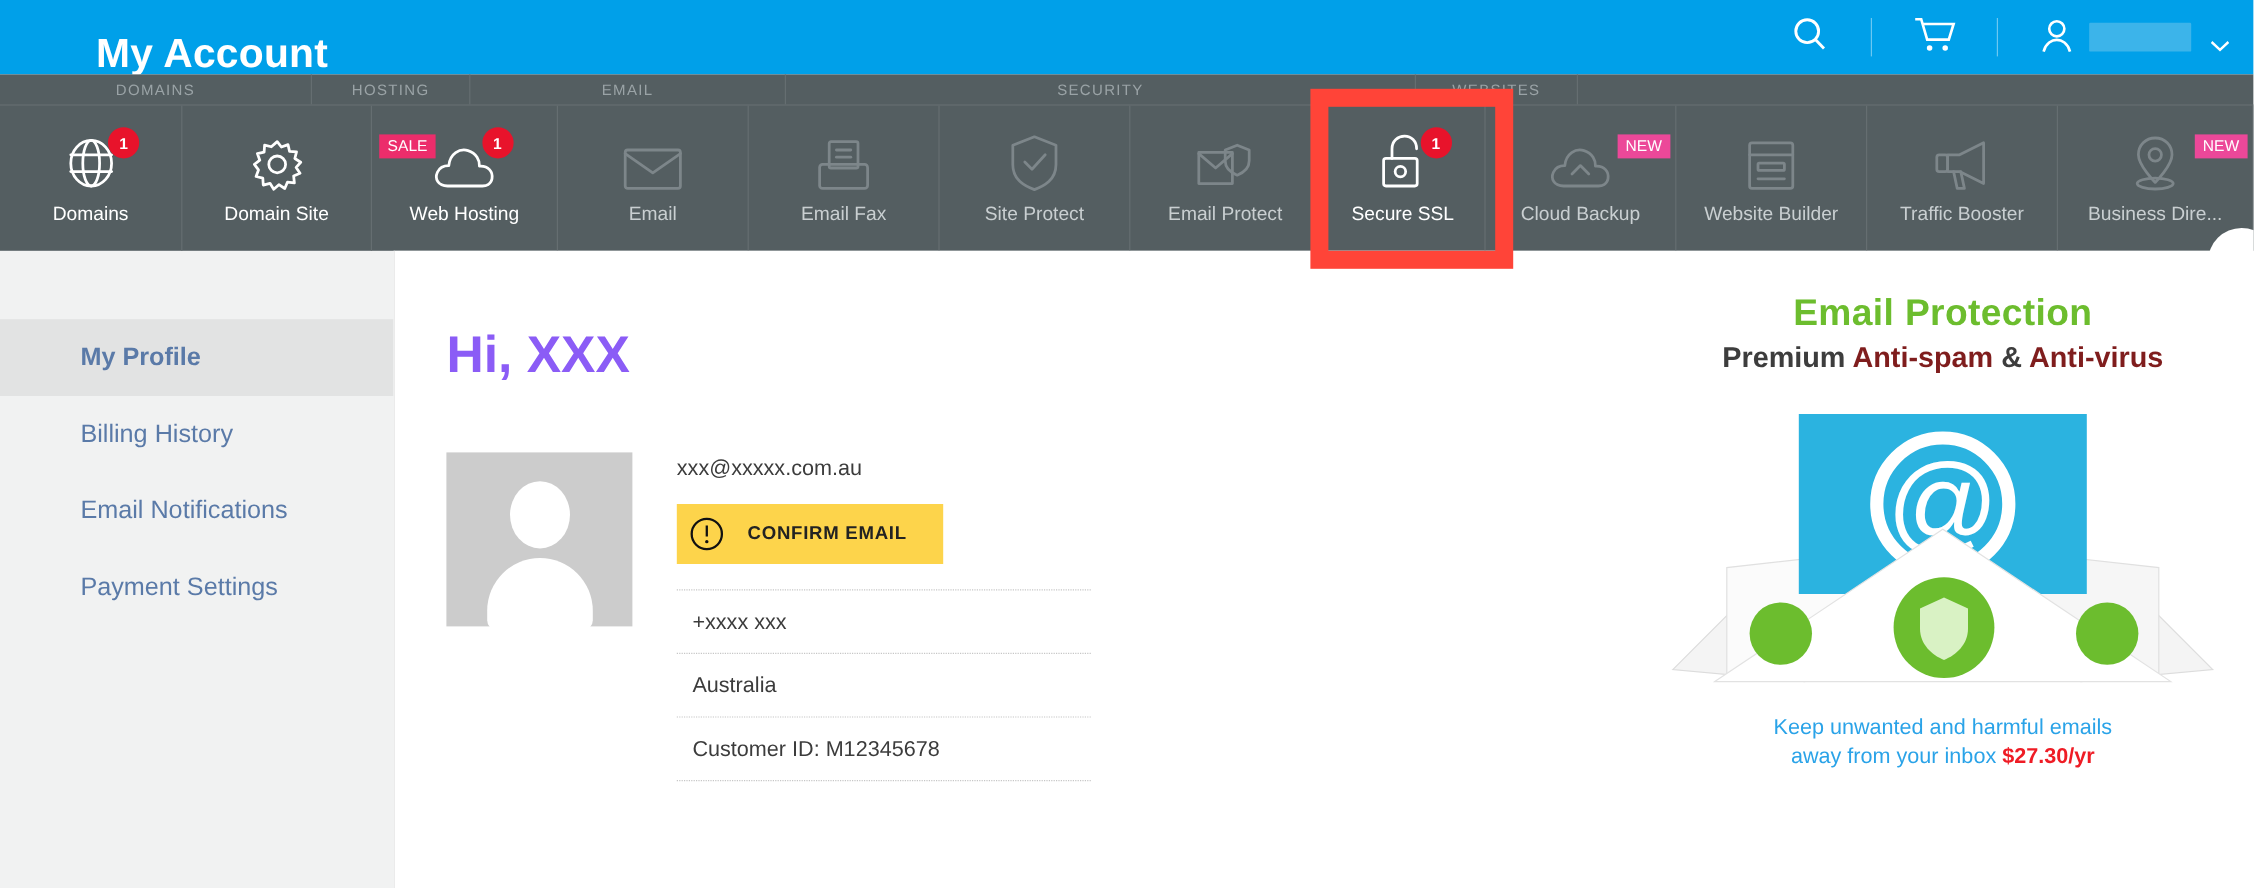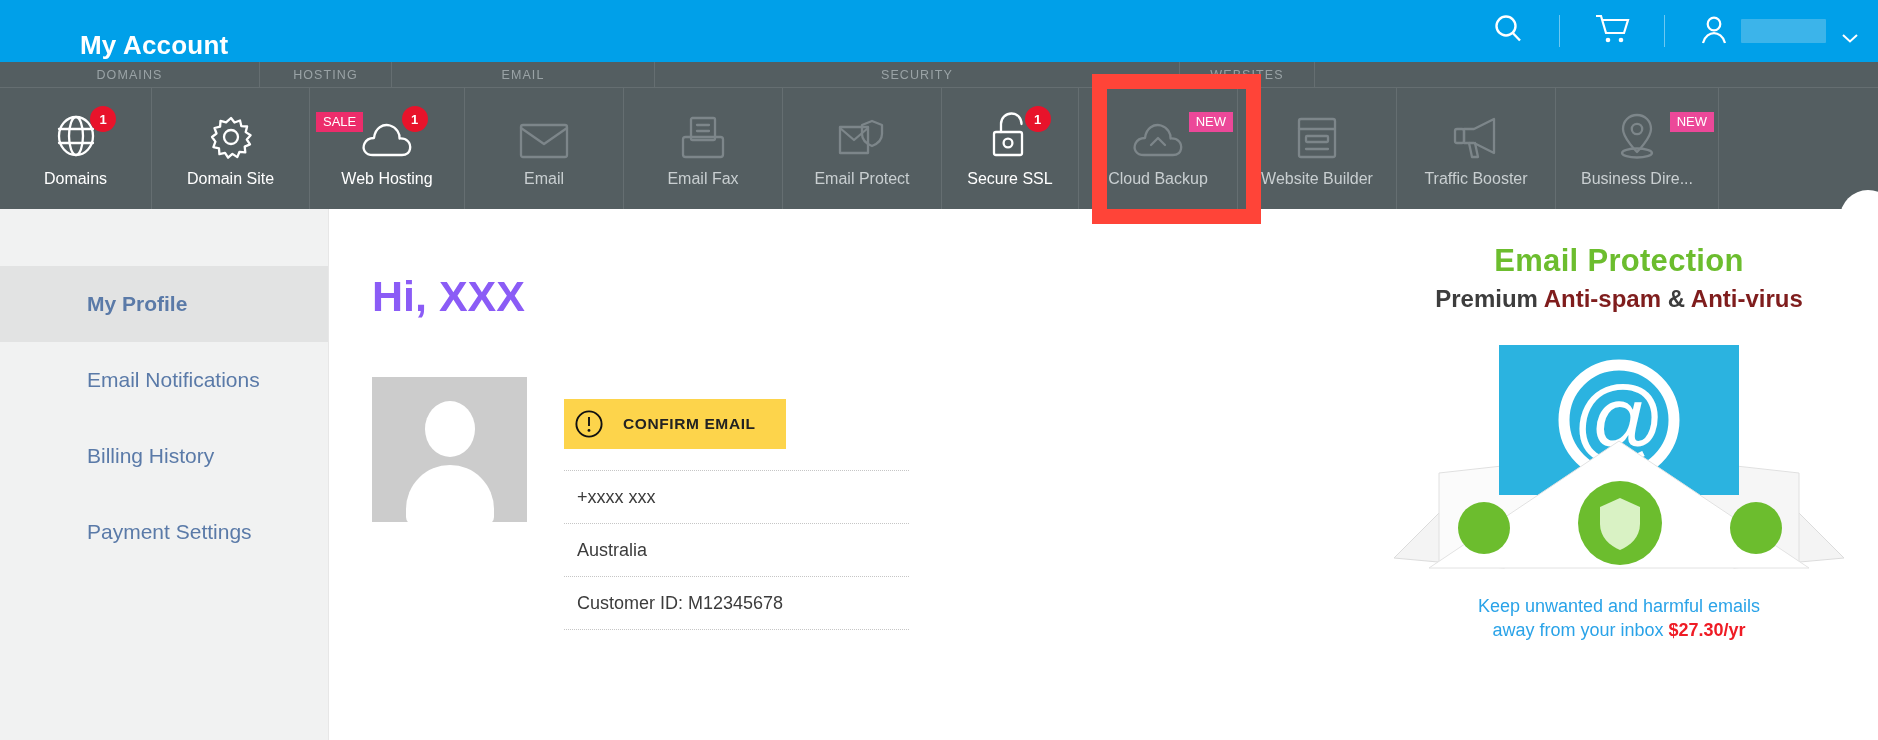--- a/index.html
+++ b/index.html
@@ -13,21 +13,21 @@
   
   .topbar {
     height: 62px;
     background: #00a0e9;
     display: flex;
     align-items: center;
     position: relative;
   }
   .brand {
     color: #ffffff;
-    font-size: 26px;
+    font-size: 34px;
     font-weight: bold;
     letter-spacing: .2px;
     margin-left: 80px;
     margin-top: 28px;
   }
   .topbar-right {
     position: absolute;
     right: 20px; top: 0; bottom: 0;
     display: flex; align-items: center;
   }
@@ -117,23 +117,23 @@
   
   .body { display: flex; height: 533px; }
 
   .sidebar {
     width: 328px;
     background: #f1f2f2;
     padding-top: 57px;
     flex: 0 0 328px;
   }
   .side-item {
-    height: 76px;
+    height: 64px;
     display: flex; align-items: center;
-    padding-left: 87px;
+    padding-left: 67px;
     color: #5a7aa8; font-size: 21px;
   }
   .side-item.active { background: #e2e3e3; font-weight: bold; }
 
   .main {
     flex: 1;
     background: #ffffff;
     position: relative;
     padding-left: 43px;
     border-left: 1px solid #e7e7e7;
@@ -323,20 +323,29 @@
             <rect x="12" y="3" width="24" height="22" rx="1.5"></rect>
             <line x1="18" y1="10" x2="30" y2="10"></line>
             <line x1="18" y1="16" x2="30" y2="16"></line>
             <rect x="4" y="22" width="40" height="20" rx="2.5"></rect>
           </svg>
         </div>
         <div class="lbl">Email Fax</div>
       </div>
       <div class="tile " style="width: 159px;">
         <div class="ico">
+          <svg width="42" height="50" viewBox="0 0 42 50" fill="none" stroke="#7d868a" stroke-width="2.3" stroke-linecap="round" stroke-linejoin="round">
+            <path d="M21 3 L39 10 v16 c0 13-10 18-18 21 C13 44 3 39 3 26 V10 Z"></path>
+            <polyline points="13,24 19,30 30,18"></polyline>
+          </svg>
+        </div>
+        <div class="lbl">Site Protect</div>
+      </div>
+      <div class="tile " style="width: 159px;">
+        <div class="ico">
           <svg width="50" height="44" viewBox="0 0 50 44" fill="none" stroke="#7d868a" stroke-width="2.3" stroke-linecap="round" stroke-linejoin="round">
             <path d="M3 10 h28 v26 H3 Z"></path>
             <polyline points="3,11 17,23 31,11"></polyline>
             <path d="M35 4 l10 4 v9 c0 7-5 10-10 12 C30 27 25 24 25 17 V8 Z"></path>
           </svg>
         </div>
         <div class="lbl">Email Protect</div>
       </div>
       <div class="tile active-white" style="width: 137px;">
         <div class="ico">
@@ -396,41 +405,42 @@
 <div class="hl-box" style="left: 1092px; top: 12px; width: 169px; height: 150px; border-color: rgb(255, 68, 56);"></div>
   </div>
 
 <div class="body">
 
   <div class="sidebar">
       <div class="side-item active">
         <span>My Profile</span>
       </div>
       <div class="side-item">
+        <span>Billing History</span>
+      </div>
+      <div class="side-item">
         <span>Email Notifications</span>
-      </div>
-      <div class="side-item">
-        <span>Billing History</span>
       </div>
       <div class="side-item">
         <span>Payment Settings</span>
       </div>
     </div>
 
   <div class="main">
     <div class="greeting">Hi, XXX</div>
 
     <div class="profile-row">
       <div class="avatar">
         <span>
           <span class="head"></span><span class="shoulders"></span>
         </span>
       </div>
 
       <div class="details">
+        <div class="email-line">xxx@xxxxx.com.au</div>
 
         <button class="confirm-btn">
           <span class="warn">
             <svg width="30" height="30" viewBox="0 0 30 30" fill="none" stroke="#111" stroke-width="1.9">
               <circle cx="15" cy="15" r="12.6"></circle>
               <line x1="15" y1="8" x2="15" y2="17"></line>
               <circle cx="15" cy="21.4" r="1.4" fill="#111" stroke="none"></circle>
             </svg>
           </span>
           <span class="ctext">CONFIRM EMAIL</span>

